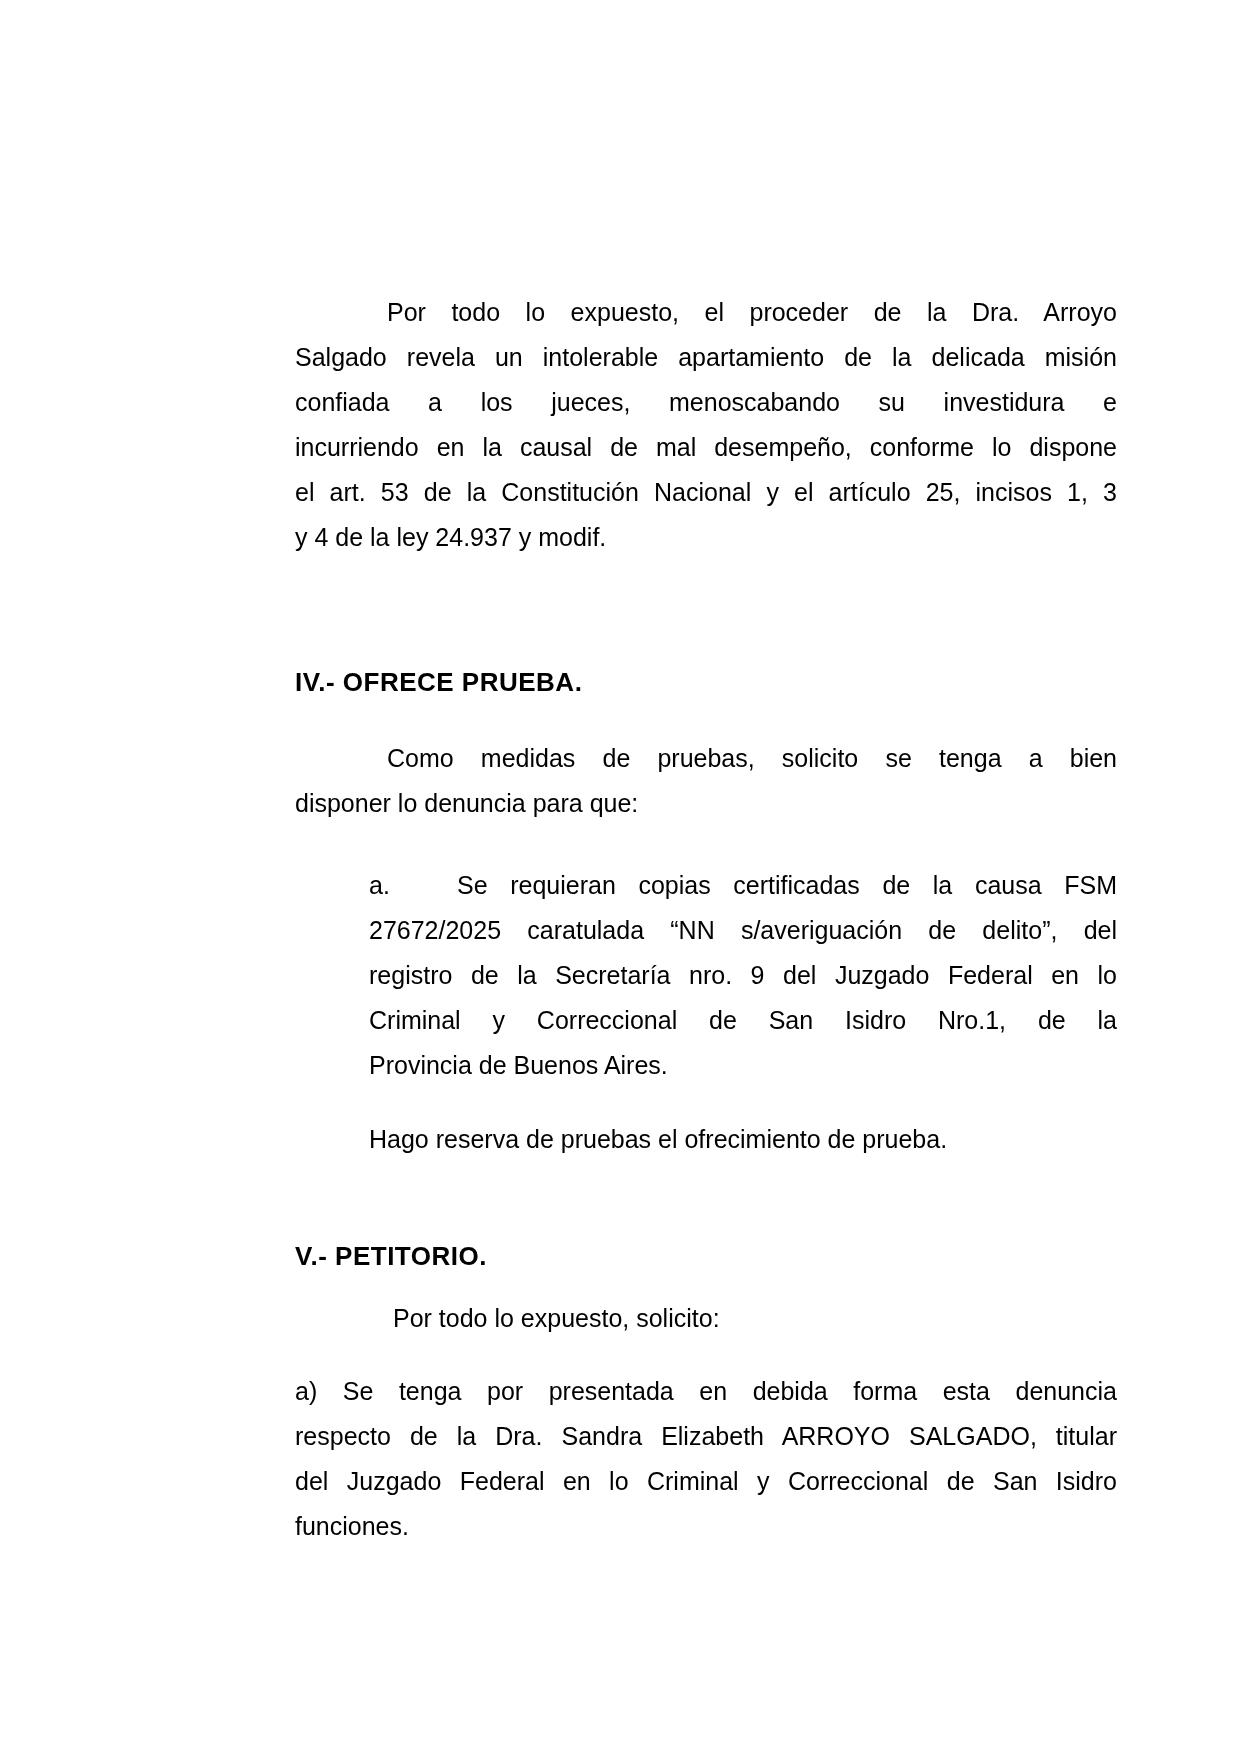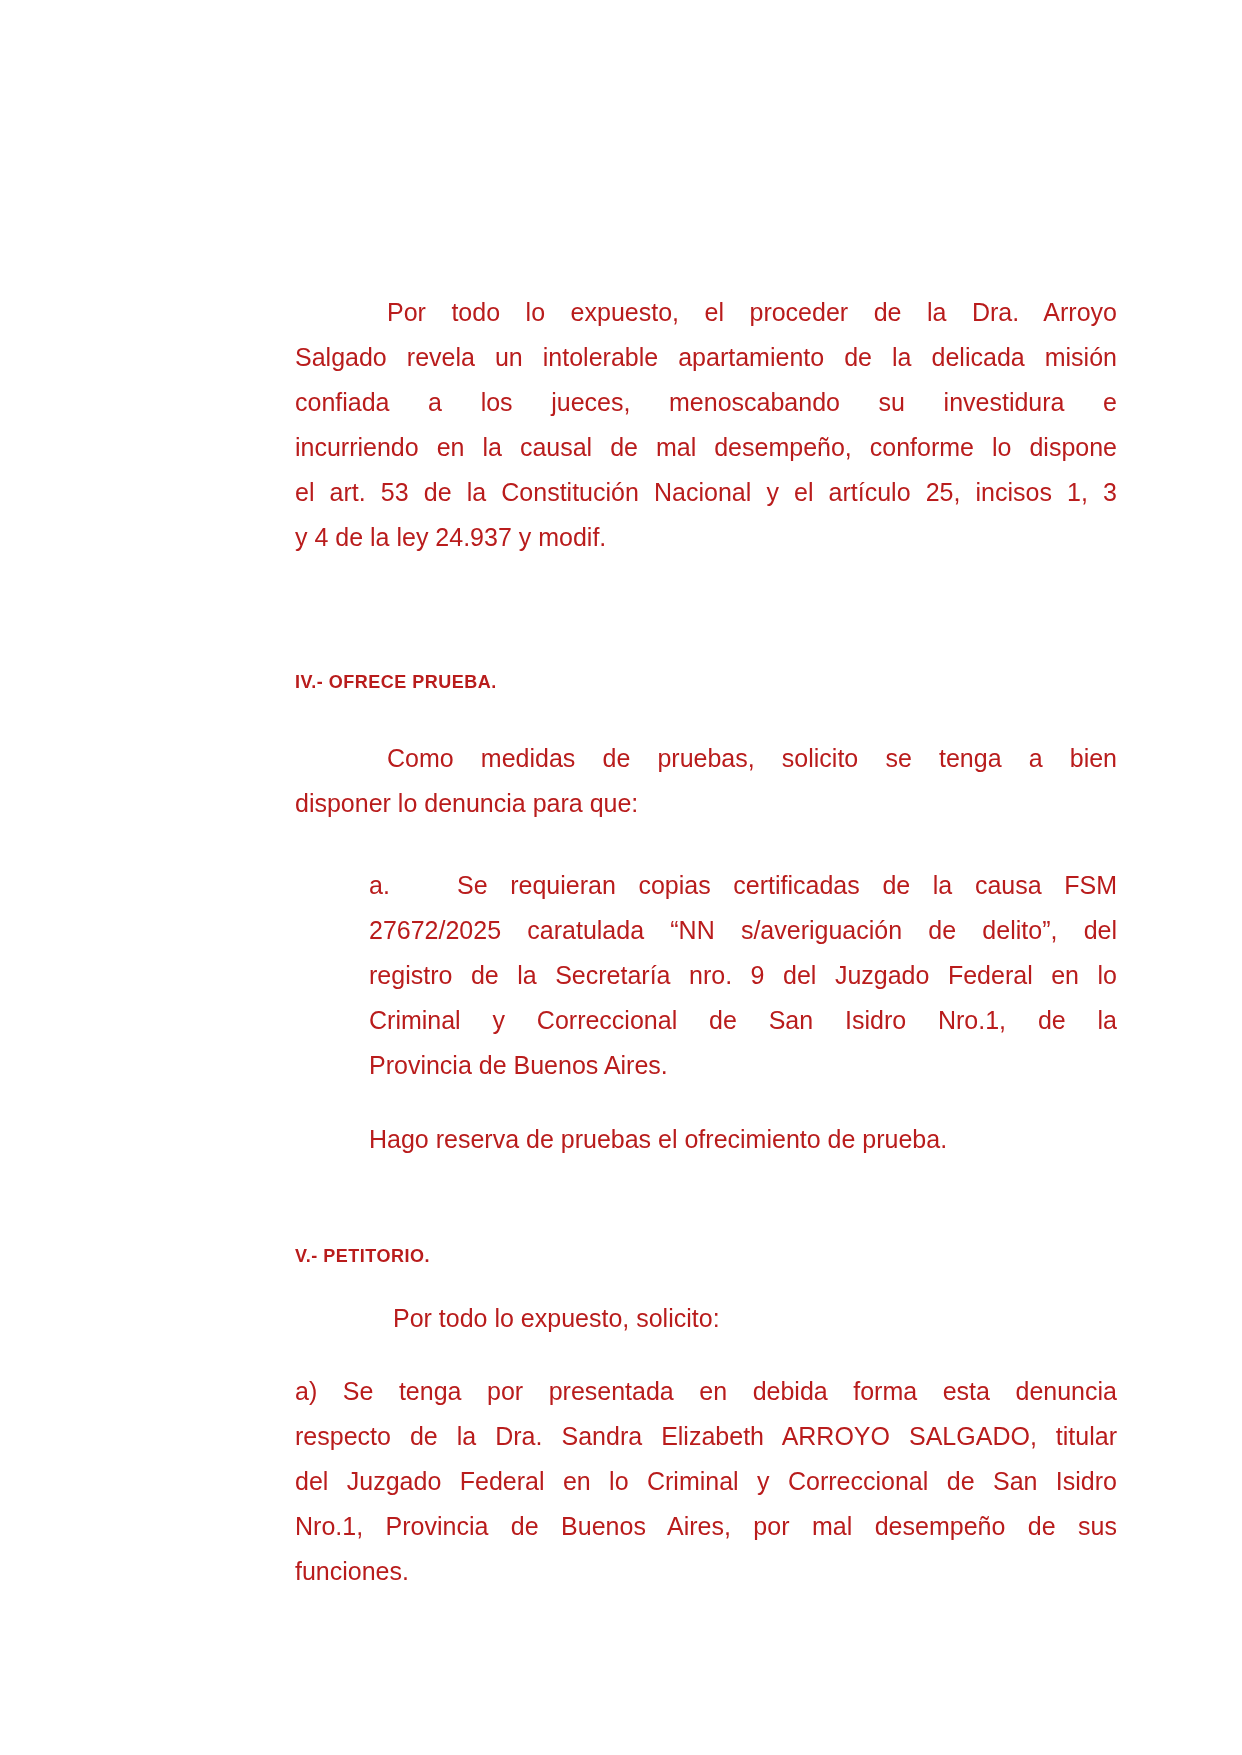--- a/index.html
+++ b/index.html
@@ -5,21 +5,21 @@
   html, body {
     margin: 0;
     padding: 0;
     background: #ffffff;
   }
   .page {
     position: relative;
     width: 1242px;
     height: 1755px;
     background: #ffffff;
-    color: #b91c1c;
+    color: #000000;
     font-family: "Liberation Sans", "DejaVu Sans", sans-serif;
     font-size: 25px;
     overflow: hidden;
   }
   .content {
     position: absolute;
     left: 295px;
     top: 290px;
     width: 822px;
   }
@@ -39,21 +39,21 @@
     margin-left: 74px;
     width: 748px;
   }
   .marker {
     display: inline-block;
     width: 88px;
     text-indent: 0;
   }
   .heading {
     font-weight: bold;
-    font-size: 18px;
+    font-size: 26px;
     line-height: 45px;
     text-align: left;
     text-align-last: left;
     letter-spacing: 0.5px;
   }
   #h-iv        { margin-top: 100px; }
   #p-como      { margin-top: 31px; }
   #item-a      { margin-top: 37px; }
   #p-reserva   { margin-top: 29px; }
   #h-v         { margin-top: 72px; }
@@ -97,18 +97,17 @@
     <div class="heading" id="h-v">V.- PETITORIO.</div>
 
     <div class="para" id="p-solicito">
       <div class="line natural indent-sol">Por todo lo expuesto, solicito:</div>
     </div>
 
     <div class="para" id="p-petition">
       <div class="line">a) Se tenga por presentada en debida forma esta denuncia</div>
       <div class="line">respecto de la Dra. Sandra Elizabeth ARROYO SALGADO, titular</div>
       <div class="line">del Juzgado Federal en lo Criminal y Correccional de San Isidro</div>
-      <div class="line">Nro.1, Provincia de Buenos Aires, por mal desempeño de sus</div>
       <div class="line natural">funciones.</div>
     </div>
 
   </div>
 </div>
 
 </body></html>

